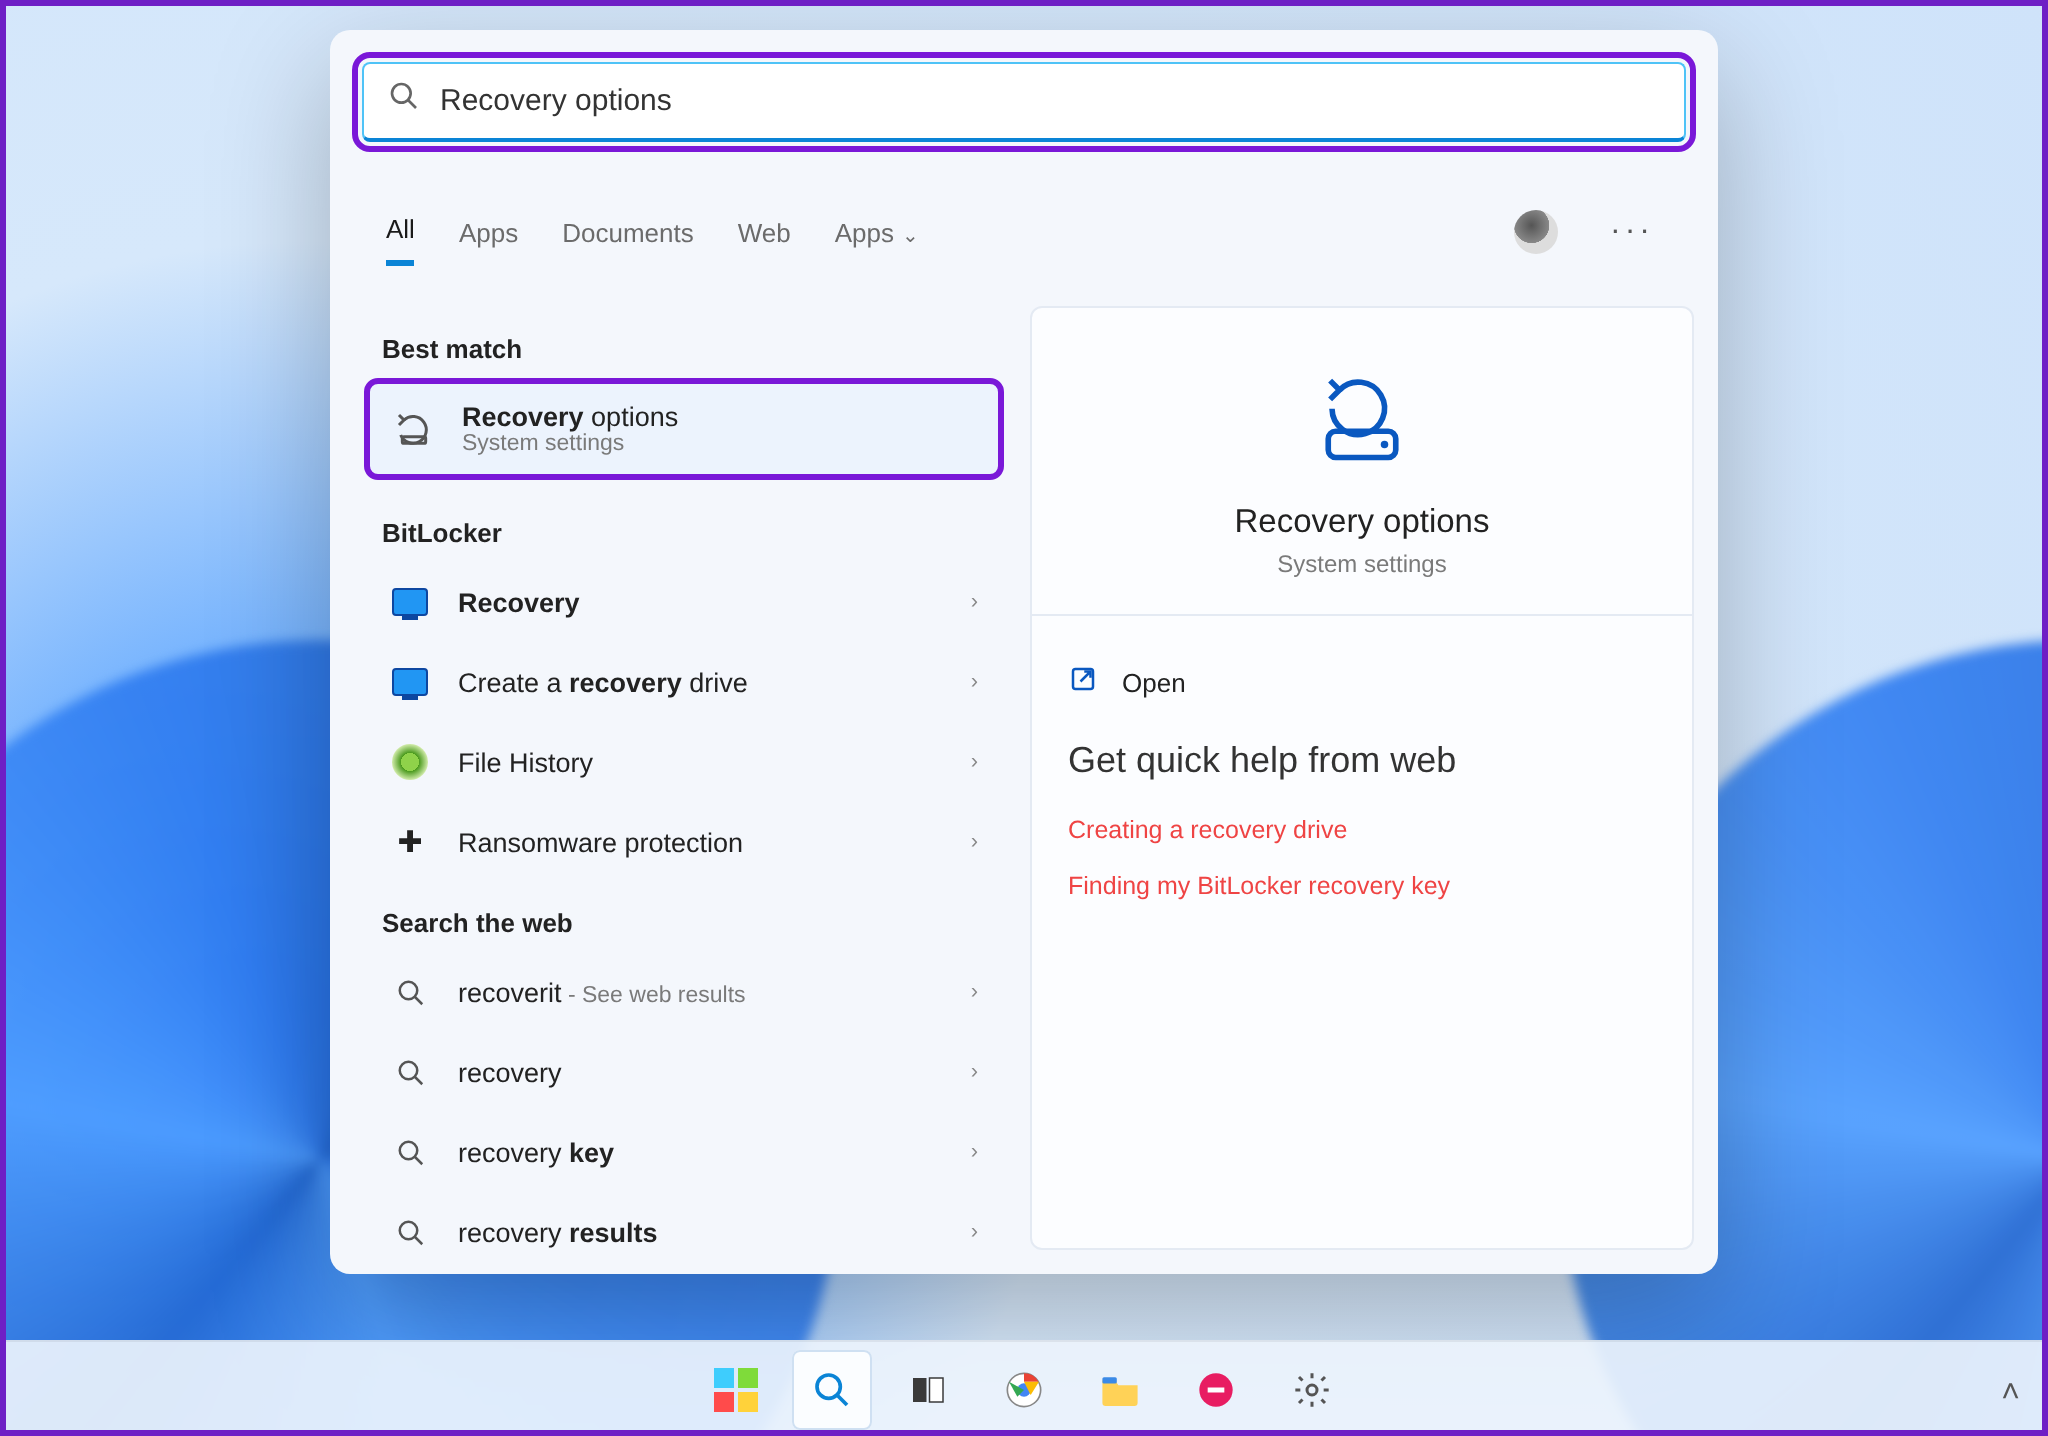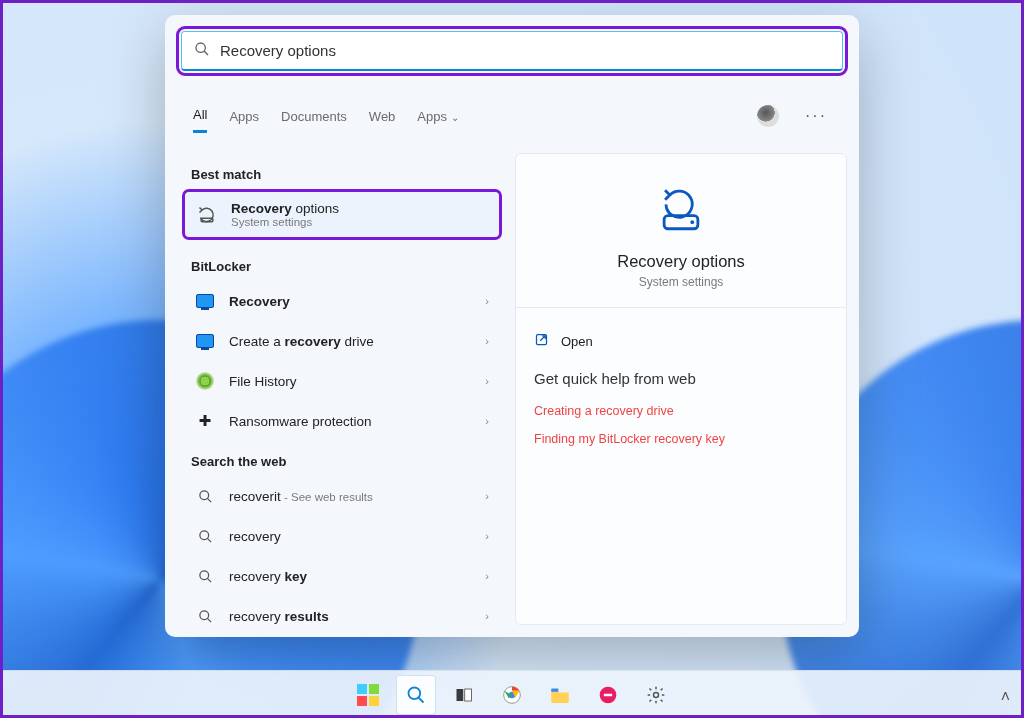--- a/index.html
+++ b/index.html
@@ -58,21 +58,21 @@
   .item .label { flex:1; }
   .item .sub { font-size:11.5px; color:#7a7a7a; }
   .chevron { color:#888; font-size:11px; }
   .bold-run { font-weight:700; }
 
   .preview-icon { width:60px; height:60px; margin:4px auto 12px; display:block; }
   .right h3 { text-align:center; font-size:16.5px; font-weight:400; color:#222; }
   .right .cap { text-align:center; font-size:12px; color:#7a7a7a; margin:4px 0 18px; }
   .right hr { border:none; border-top:1px solid #e4eaf3; margin:0 -18px 18px; }
   .right .action { display:flex; align-items:center; gap:12px; padding:6px 0; color:#222; cursor:pointer; }
-  .right .q-label { font-size:15px; color:#333; margin:14px 0 10px; }
+  .right .q-label { font-size:18px; color:#333; margin:14px 0 10px; }
   .right .link { font-size:12.5px; color:#ef4444; padding:7px 0; cursor:pointer; }
 
   .taskbar {
     position:absolute; left:0; right:0; bottom:0; height:48px;
     background:rgba(235,243,252,.92); border-top:1px solid rgba(0,0,0,.06);
     display:flex; align-items:center; justify-content:center; gap:8px;
   }
   .tb { width:40px; height:40px; border-radius:4px; display:flex; align-items:center; justify-content:center; font-size:20px; cursor:pointer; }
   .tb.active { background:#fbfdff; box-shadow:0 0 0 1px #cfe0f2 inset; }
   .tray { position:absolute; right:14px; bottom:12px; color:#555; }

